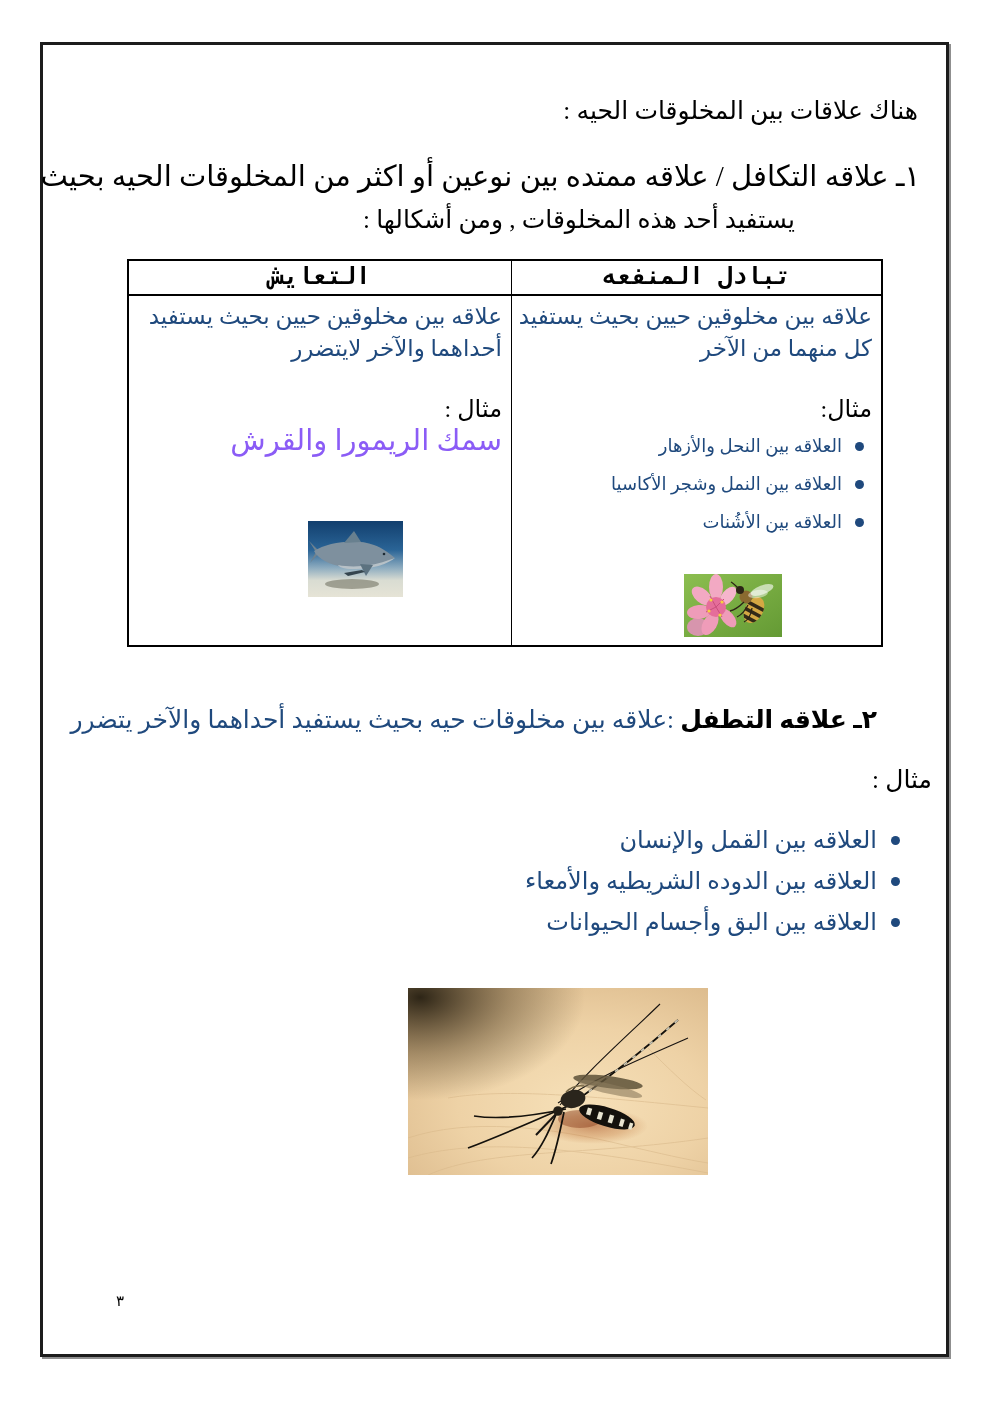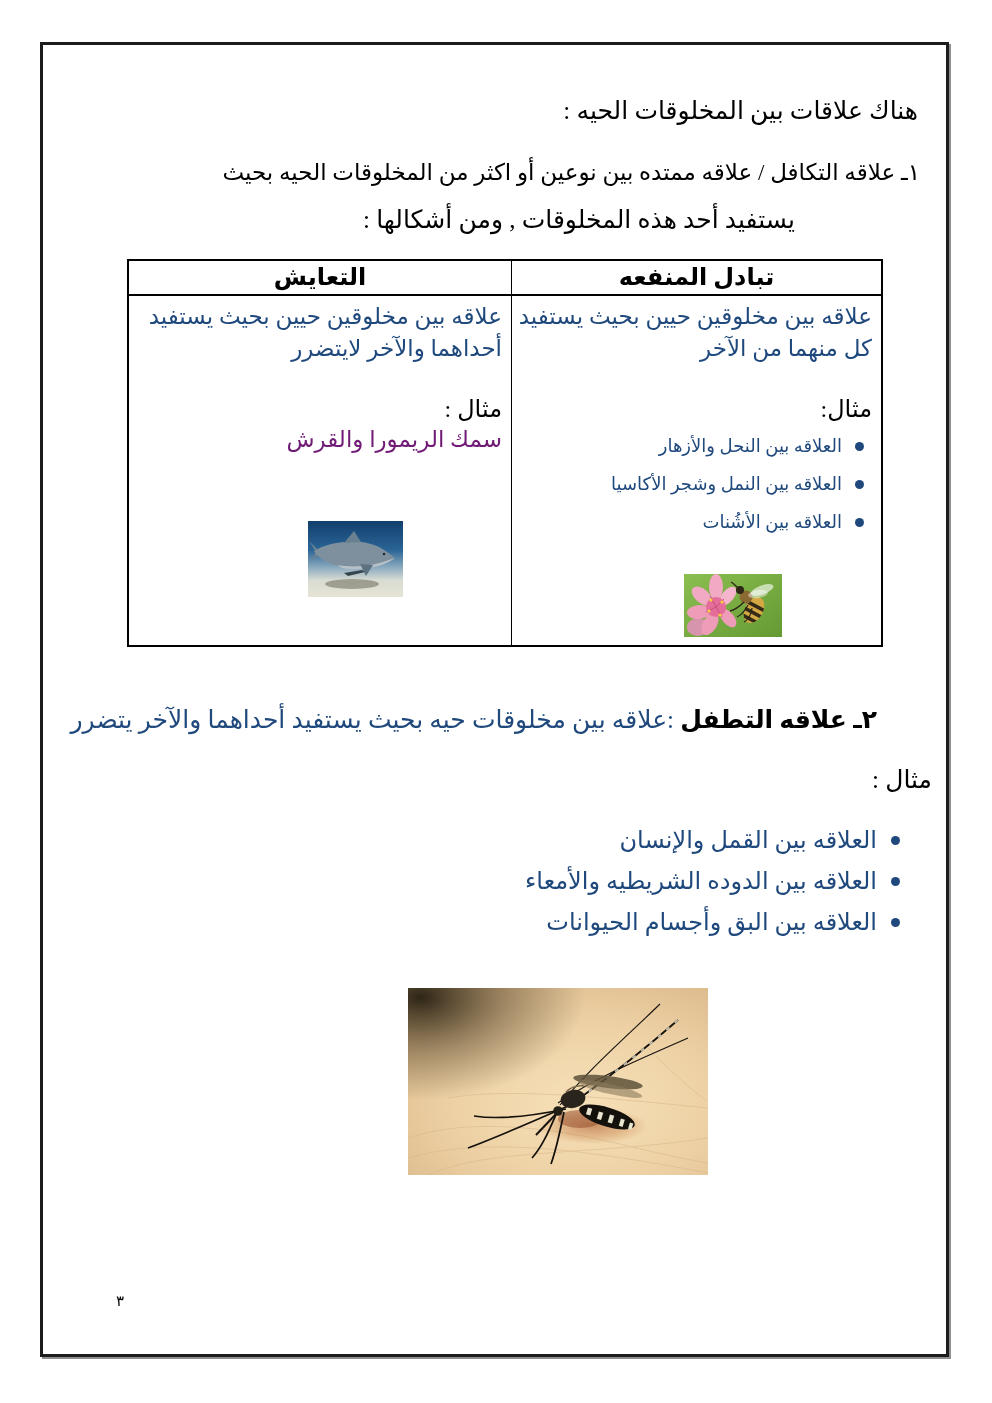--- a/index.html
+++ b/index.html
@@ -7,42 +7,42 @@
     position:relative;width:992px;height:1403px;background:#ffffff;overflow:hidden;
     font-family:"Liberation Serif","DejaVu Sans",serif;direction:rtl;color:#000;
   }
   .frame{
     position:absolute;left:40px;top:42px;width:903px;height:1309px;
     border:3px solid #1c1c1c;box-shadow:2px 2px 0 #8f8f8f;
   }
   .abs{position:absolute;white-space:nowrap;}
   .blue{color:#1F497D;}
   .title{top:96px;right:74px;font-size:25px;}
-  .p1l1{top:159px;right:72px;font-size:23px;}
+  .p1l1{top:159px;right:72px;font-size:29px;}
   .p1l2{top:205px;right:197px;font-size:25px;}
 
   
   .tbl{
     position:absolute;left:127px;top:259px;width:756px;height:388px;
     border:2px solid #000;box-sizing:border-box;direction:rtl;
   }
   .thead{display:grid;grid-template-columns:370px 1fr;border-bottom:2px solid #000;}
   .th{
-    font-size:24px;font-weight:bold;text-align:center;line-height:33px;height:33px;
+    font-size:24px;font-weight:bold;text-align:center;line-height:33px;height:33px;font-family:Liberation Mono, monospace;
   }
   .th:first-child{border-left:1.5px solid #000;}
   .tbody{display:grid;grid-template-columns:370px 1fr;height:351px;}
   .td{position:relative;padding:5px 9px 0 6px;box-sizing:border-box;}
   .td:first-child{border-left:1.5px solid #000;}
   .desc{font-size:23px;line-height:32px;text-align:right;white-space:normal;}
   .exlabel{font-size:24px;margin-top:30px;text-align:right;}
   ul.cell-list{list-style:none;margin:4px 0 0 0;padding:0 8px 0 0;}
   ul.cell-list li{display:flex;align-items:flex-start;gap:13px;line-height:38px;font-size:18px;color:#1F497D;}
   .dot{flex:0 0 auto;width:9px;height:9px;border-radius:50%;background:#1F497D;margin-top:15px;}
-  .cell-example{font-size:23px;line-height:34px;text-align:right;color:#701a75;}
+  .cell-example{font-size:29px;line-height:34px;text-align:right;color:#8b5cf6;}
   .photo{position:absolute;display:block;}
   #shark-photo{left:179px;top:260px;}
   #bee-photo{left:555px;top:313px;}
 
   
   .s2head{top:705px;right:115px;font-size:25px;}
   .s2head .b{font-weight:bold;color:#000;}
   .s2ex{top:765px;right:60px;font-size:25px;}
   ul.s2list{
     position:absolute;top:812px;right:84px;list-style:none;margin:8px;padding:0;

